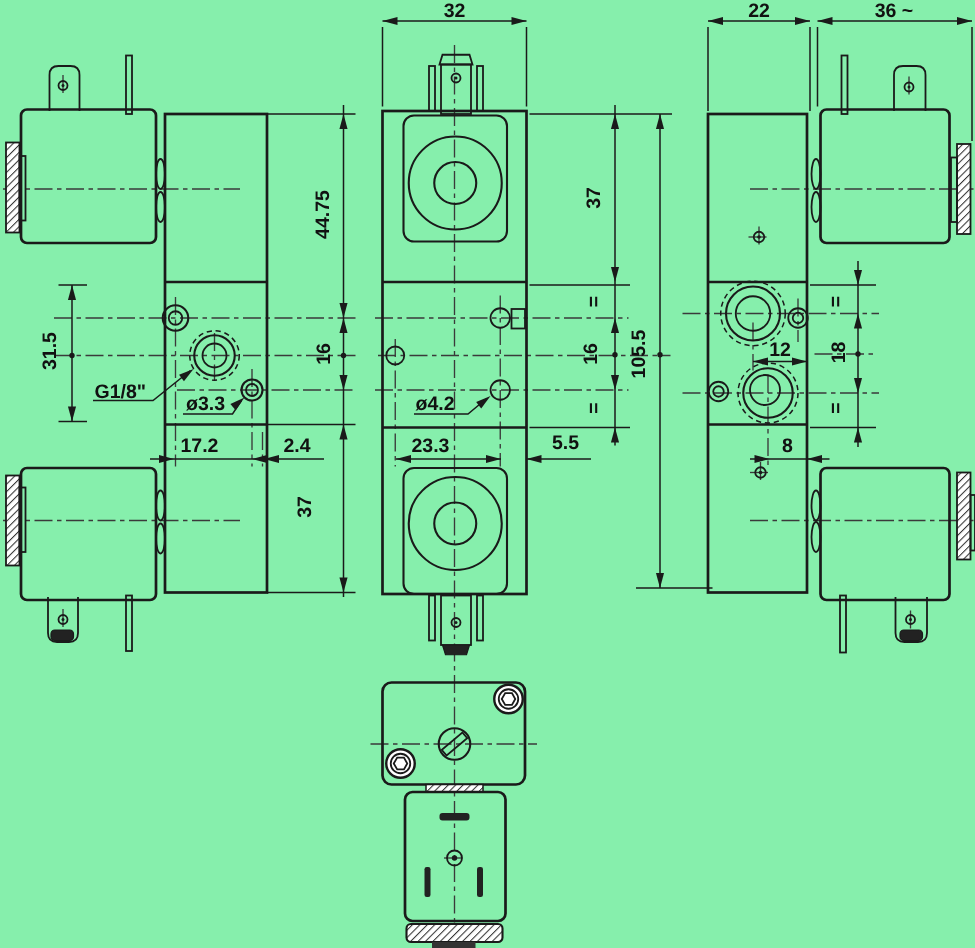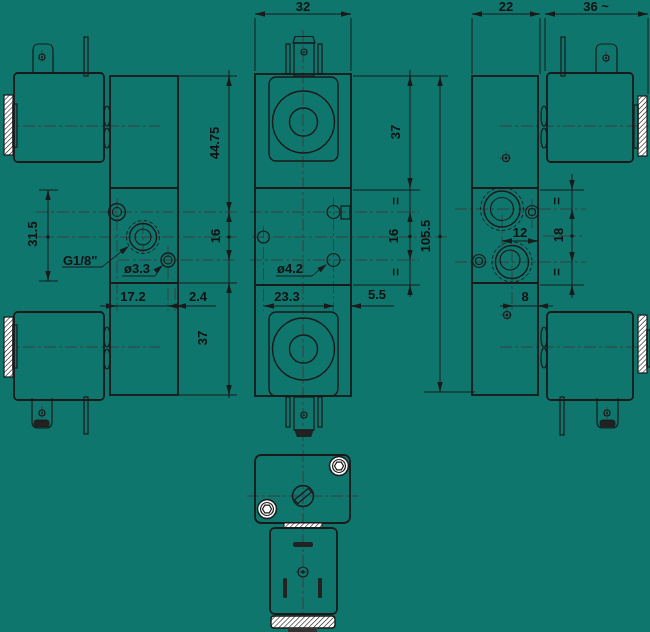--- a/index.html
+++ b/index.html
@@ -1,16 +1,16 @@
 <!DOCTYPE html>
 <html><head>
 <meta charset="utf-8">
 <style>
   html,body{margin:0;padding:0;background:#fff;}
-  .sheet{width:650px;height:632px;background:#0f766e;position:relative;overflow:hidden;}
+  .sheet{width:650px;height:632px;background:#86efac;position:relative;overflow:hidden;}
   svg{display:block;}
   text{font-family:"Liberation Sans","DejaVu Sans",sans-serif;font-weight:bold;font-size:13px;fill:#111111;}
   .outline{fill:none;stroke:#1a1a1a;stroke-width:1.8;}
   .detail{fill:none;stroke:#1a1a1a;stroke-width:1.2;}
   .detail14{fill:none;stroke:#1a1a1a;stroke-width:1.4;}
   .dim{fill:none;stroke:#1a1a1a;stroke-width:1;}
   .cl{fill:none;stroke:#3a3a3a;stroke-width:0.9;stroke-dasharray:12 3 3 3;}
   .dash{fill:none;stroke:#1a1a1a;stroke-width:1;stroke-dasharray:3.5 2.5;}
   .arr{fill:#1a1a1a;stroke:none;}
   .dot{fill:#1a1a1a;stroke:none;}

